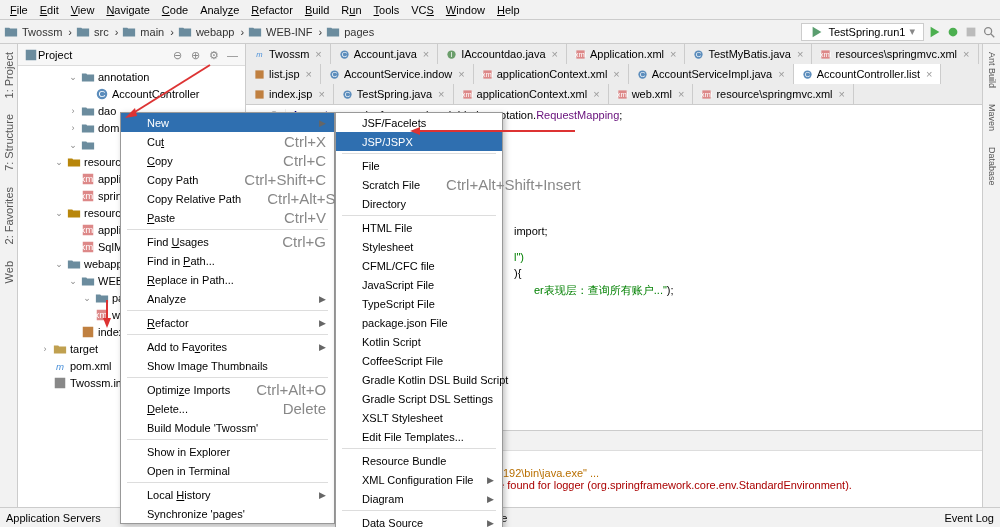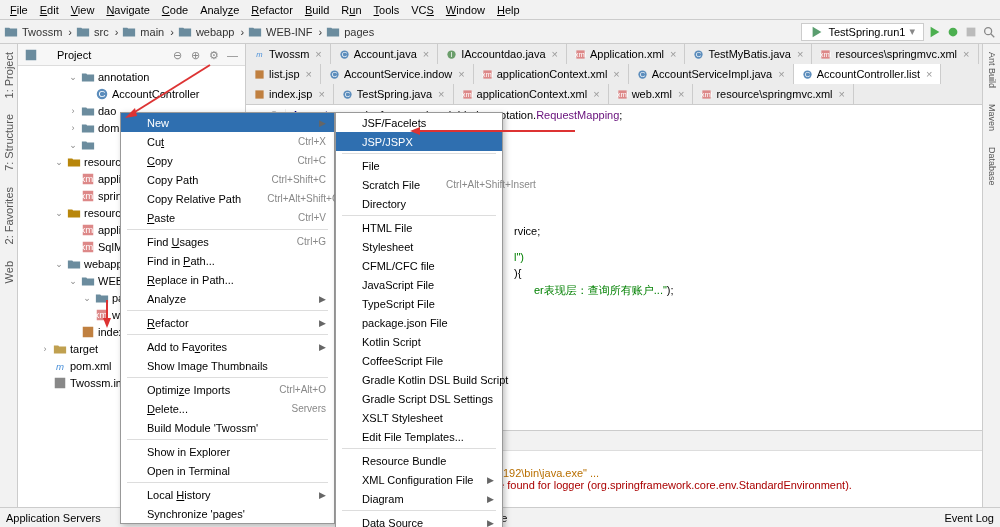--- a/index.html
+++ b/index.html
@@ -45,21 +45,21 @@
 .run-body { display:flex; height:56px; }
 .run-left { width:180px; border-right:1px solid #ddd; padding:2px 4px; }
 .run-out { flex:1; font-family:Consolas,monospace; font-size:11px; padding:4px 6px; overflow:hidden; }
 .run-out .orange { color:#b86f00; }
 .run-out .red { color:#a00; }
 .bottombar { display:flex; height:20px; align-items:center; padding:0 6px; border-top:1px solid #ccc; background:#f2f2f2; gap:10px; font-size:10px; }
 .context-menu { position:absolute; background:#fff; border:1px solid #999; box-shadow:2px 2px 6px rgba(0,0,0,.25); z-index:100; }
 .context-menu .row { display:flex; align-items:center; height:19px; padding:0 8px 0 6px; gap:6px; }
 .context-menu .row .micon { width:14px; height:14px; flex-shrink:0; }
 .context-menu .row .lbl { flex:1; white-space:nowrap; }
-.context-menu .row .sc { color:#888; font-size:10px; margin-left:20px; }
+.context-menu .row .sc { color:#888; font-size:15px; margin-left:20px; }
 .context-menu .row .arr { color:#666; font-size:9px; }
 .context-menu .row.sel { background:#2f6fb0; color:#fff; }
 .context-menu .sep { height:1px; background:#ddd; margin:2px 6px; }
 .red-arrow { position:absolute; z-index:150; pointer-events:none; }
 </style>
 </head>
 <body>
 
 <div class="menubar">
   <span><u>F</u>ile</span>
@@ -140,21 +140,21 @@
     <div class="vtab">7: Structure</div>
     <div class="vtab">2: Favorites</div>
     <div class="vtab">Web</div>
   </div>
 
   <div class="project-panel">
     <div class="pp-header">
       <svg class="tb-icon" viewBox="0 0 16 16">
           <rect x="2" y="2" width="12" height="12" fill="#6b8c9e"></rect>
         </svg>
-      <span class="title" style="margin-left:19px">Project</span>
+      <span class="title" style="margin-left:0">Project</span>
       <span class="hicon">⊖</span>
       <span class="hicon">⊕</span>
       <span class="hicon">⚙</span>
       <span class="hicon">—</span>
     </div>
     <div class="tree" id="tree">
         <div class="tree-row" style="padding-left: 50px;">
           <span class="exp">⌄</span>
           <svg class="ticon" viewBox="0 0 16 16">
             <path fill="#6b8c9e" d="M1 4h5l1 1h8v8H1z"></path>
@@ -427,21 +427,21 @@
         </div>
       </div>
     <div class="code">
       <div class="code-line">
           <span class="gutter">8</span>
         <span><span class="kw">import</span><span class="pkg"> org.springframework.web.bind.annotation.</span><span class="rm">RequestMapping</span><span>;</span></span>
         </div>
       <div style="height:100px"></div>
       <div class="code-line">
           <span class="gutter"></span>
-          <span style="margin-left:220px"><span>rvice;</span></span>
+          <span style="margin-left:220px"><span>import;</span></span>
         </div>
       <div style="height:10px"></div>
       <div class="code-line">
           <span class="gutter"></span>
           <span style="margin-left:220px"><span class="str">l")</span></span>
         </div>
       <div class="code-line">
           <span class="gutter"></span>
           <span style="margin-left:220px"><span>){</span></span>
         </div>
@@ -568,21 +568,21 @@
     </div>
     <div class="sep"></div>
     <div class="row">
       <span class="micon"></span>
       <span class="lbl">Optimi<u>z</u>e Imports</span>
       <span class="sc">Ctrl+Alt+O</span>
     </div>
     <div class="row">
       <span class="micon"></span>
       <span class="lbl"><u>D</u>elete...</span>
-      <span class="sc">Servers</span>
+      <span class="sc">Delete</span>
     </div>
     <div class="row">
       <span class="micon"></span>
       <span class="lbl">Build Module 'Twossm'</span>
     </div>
     <div class="sep"></div>
     <div class="row">
       <span class="micon"></span>
       <span class="lbl">Show in Explorer</span>
     </div>

